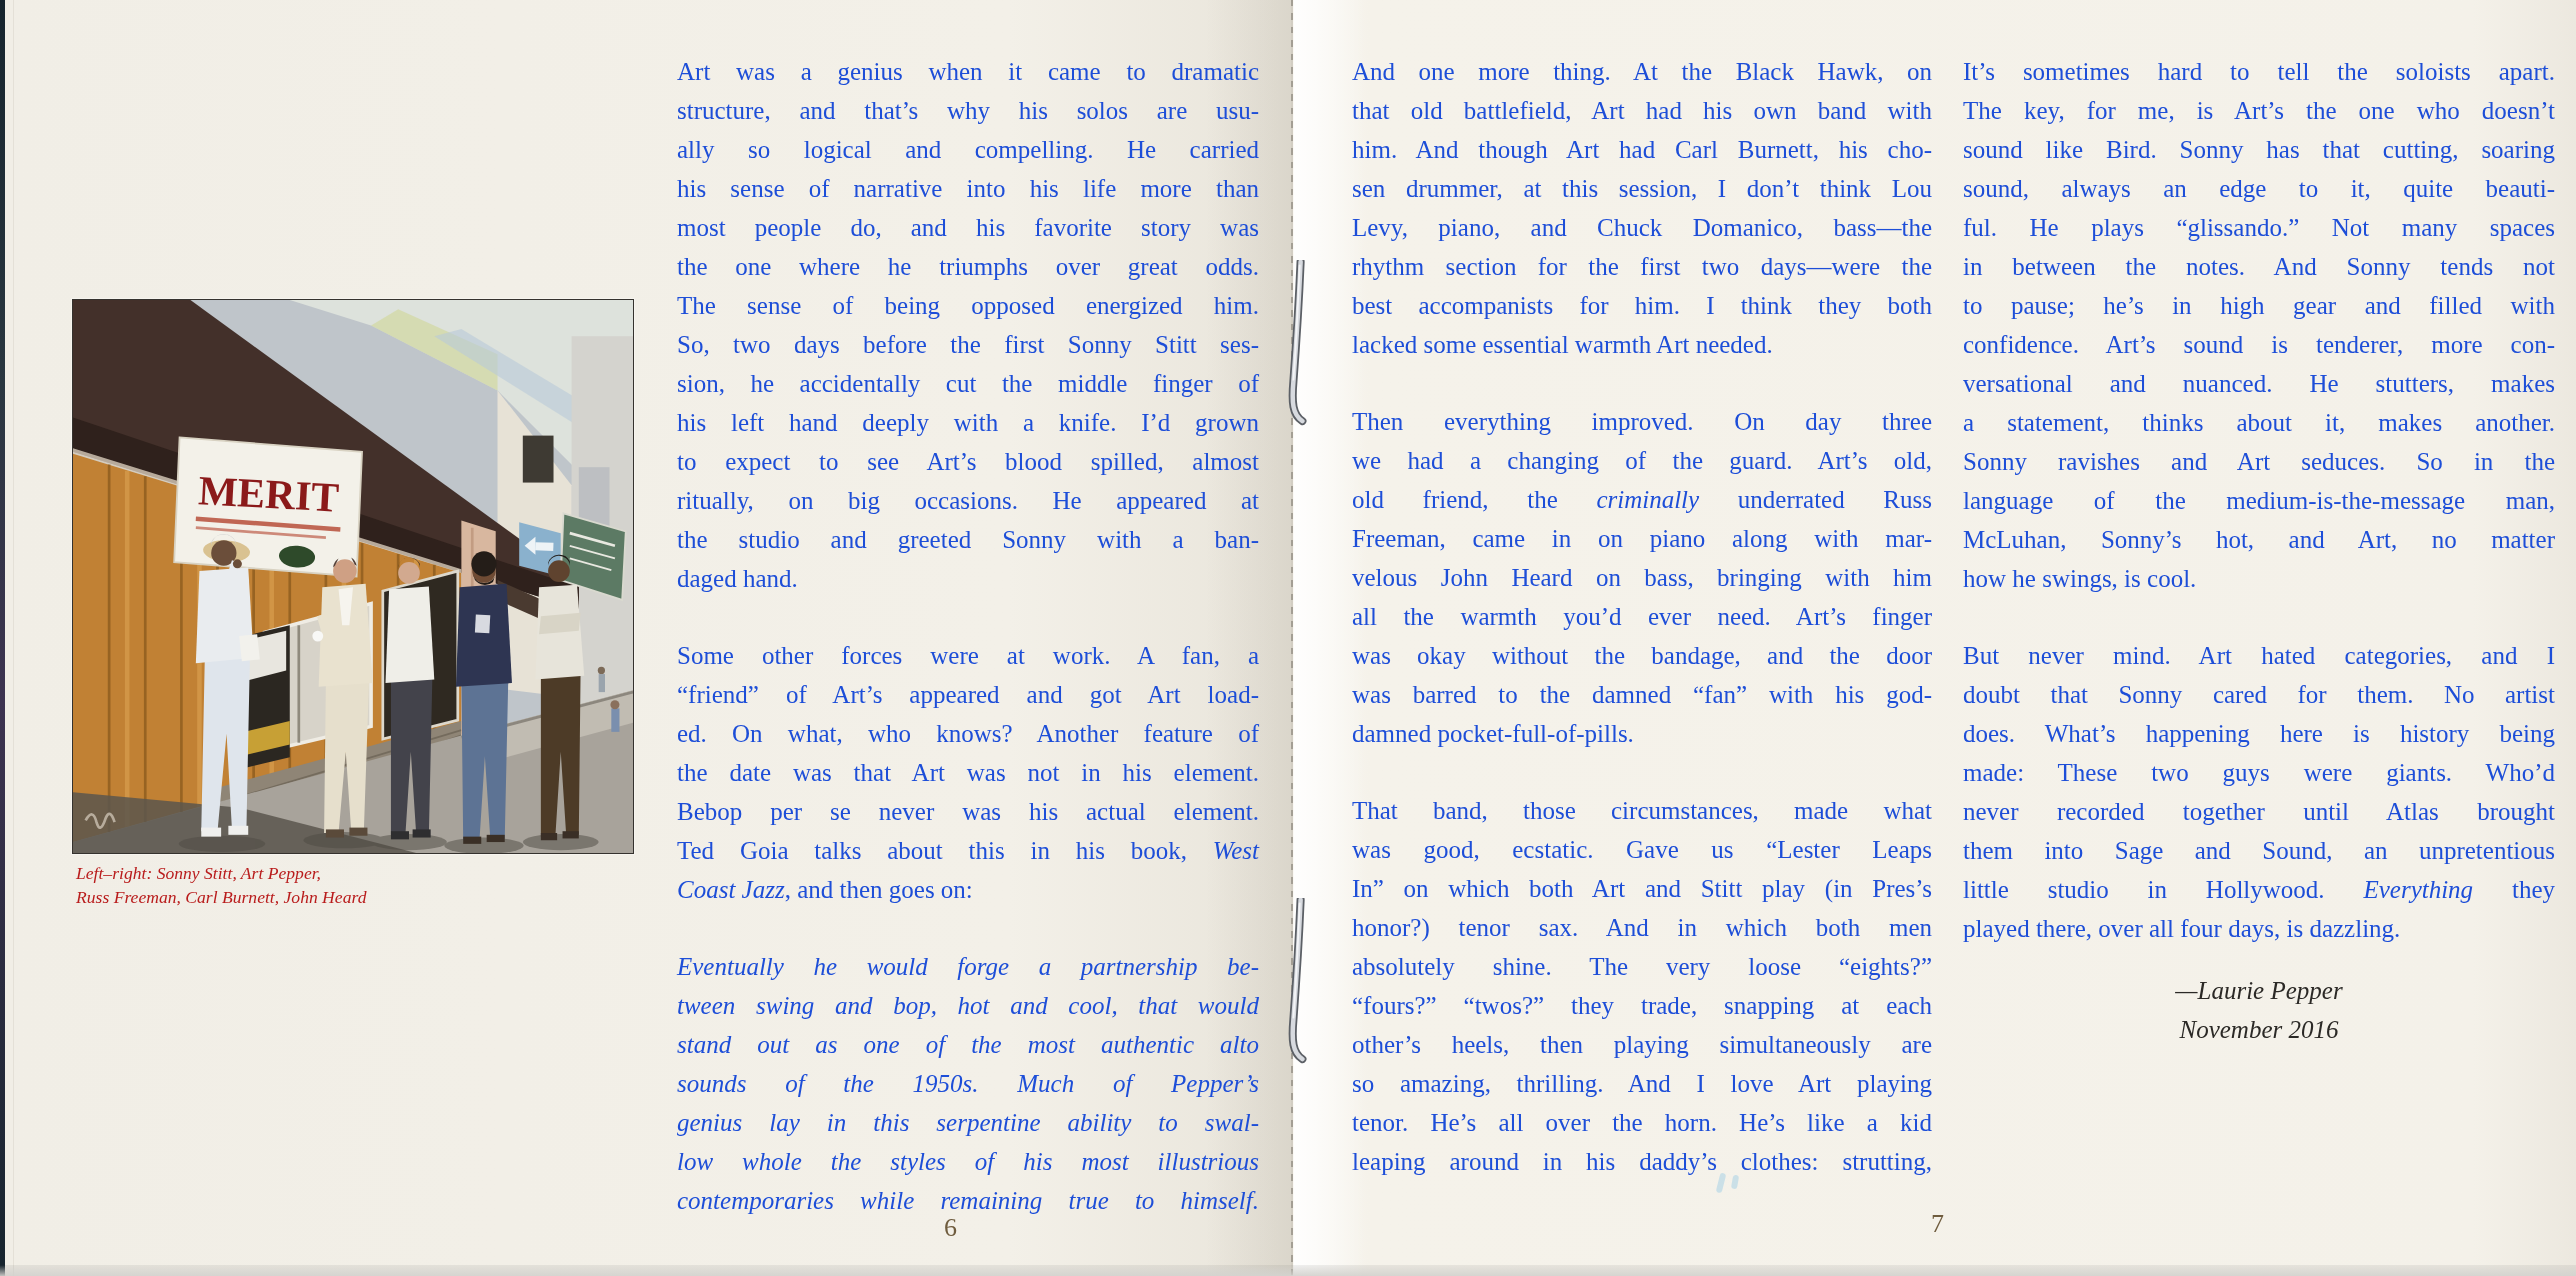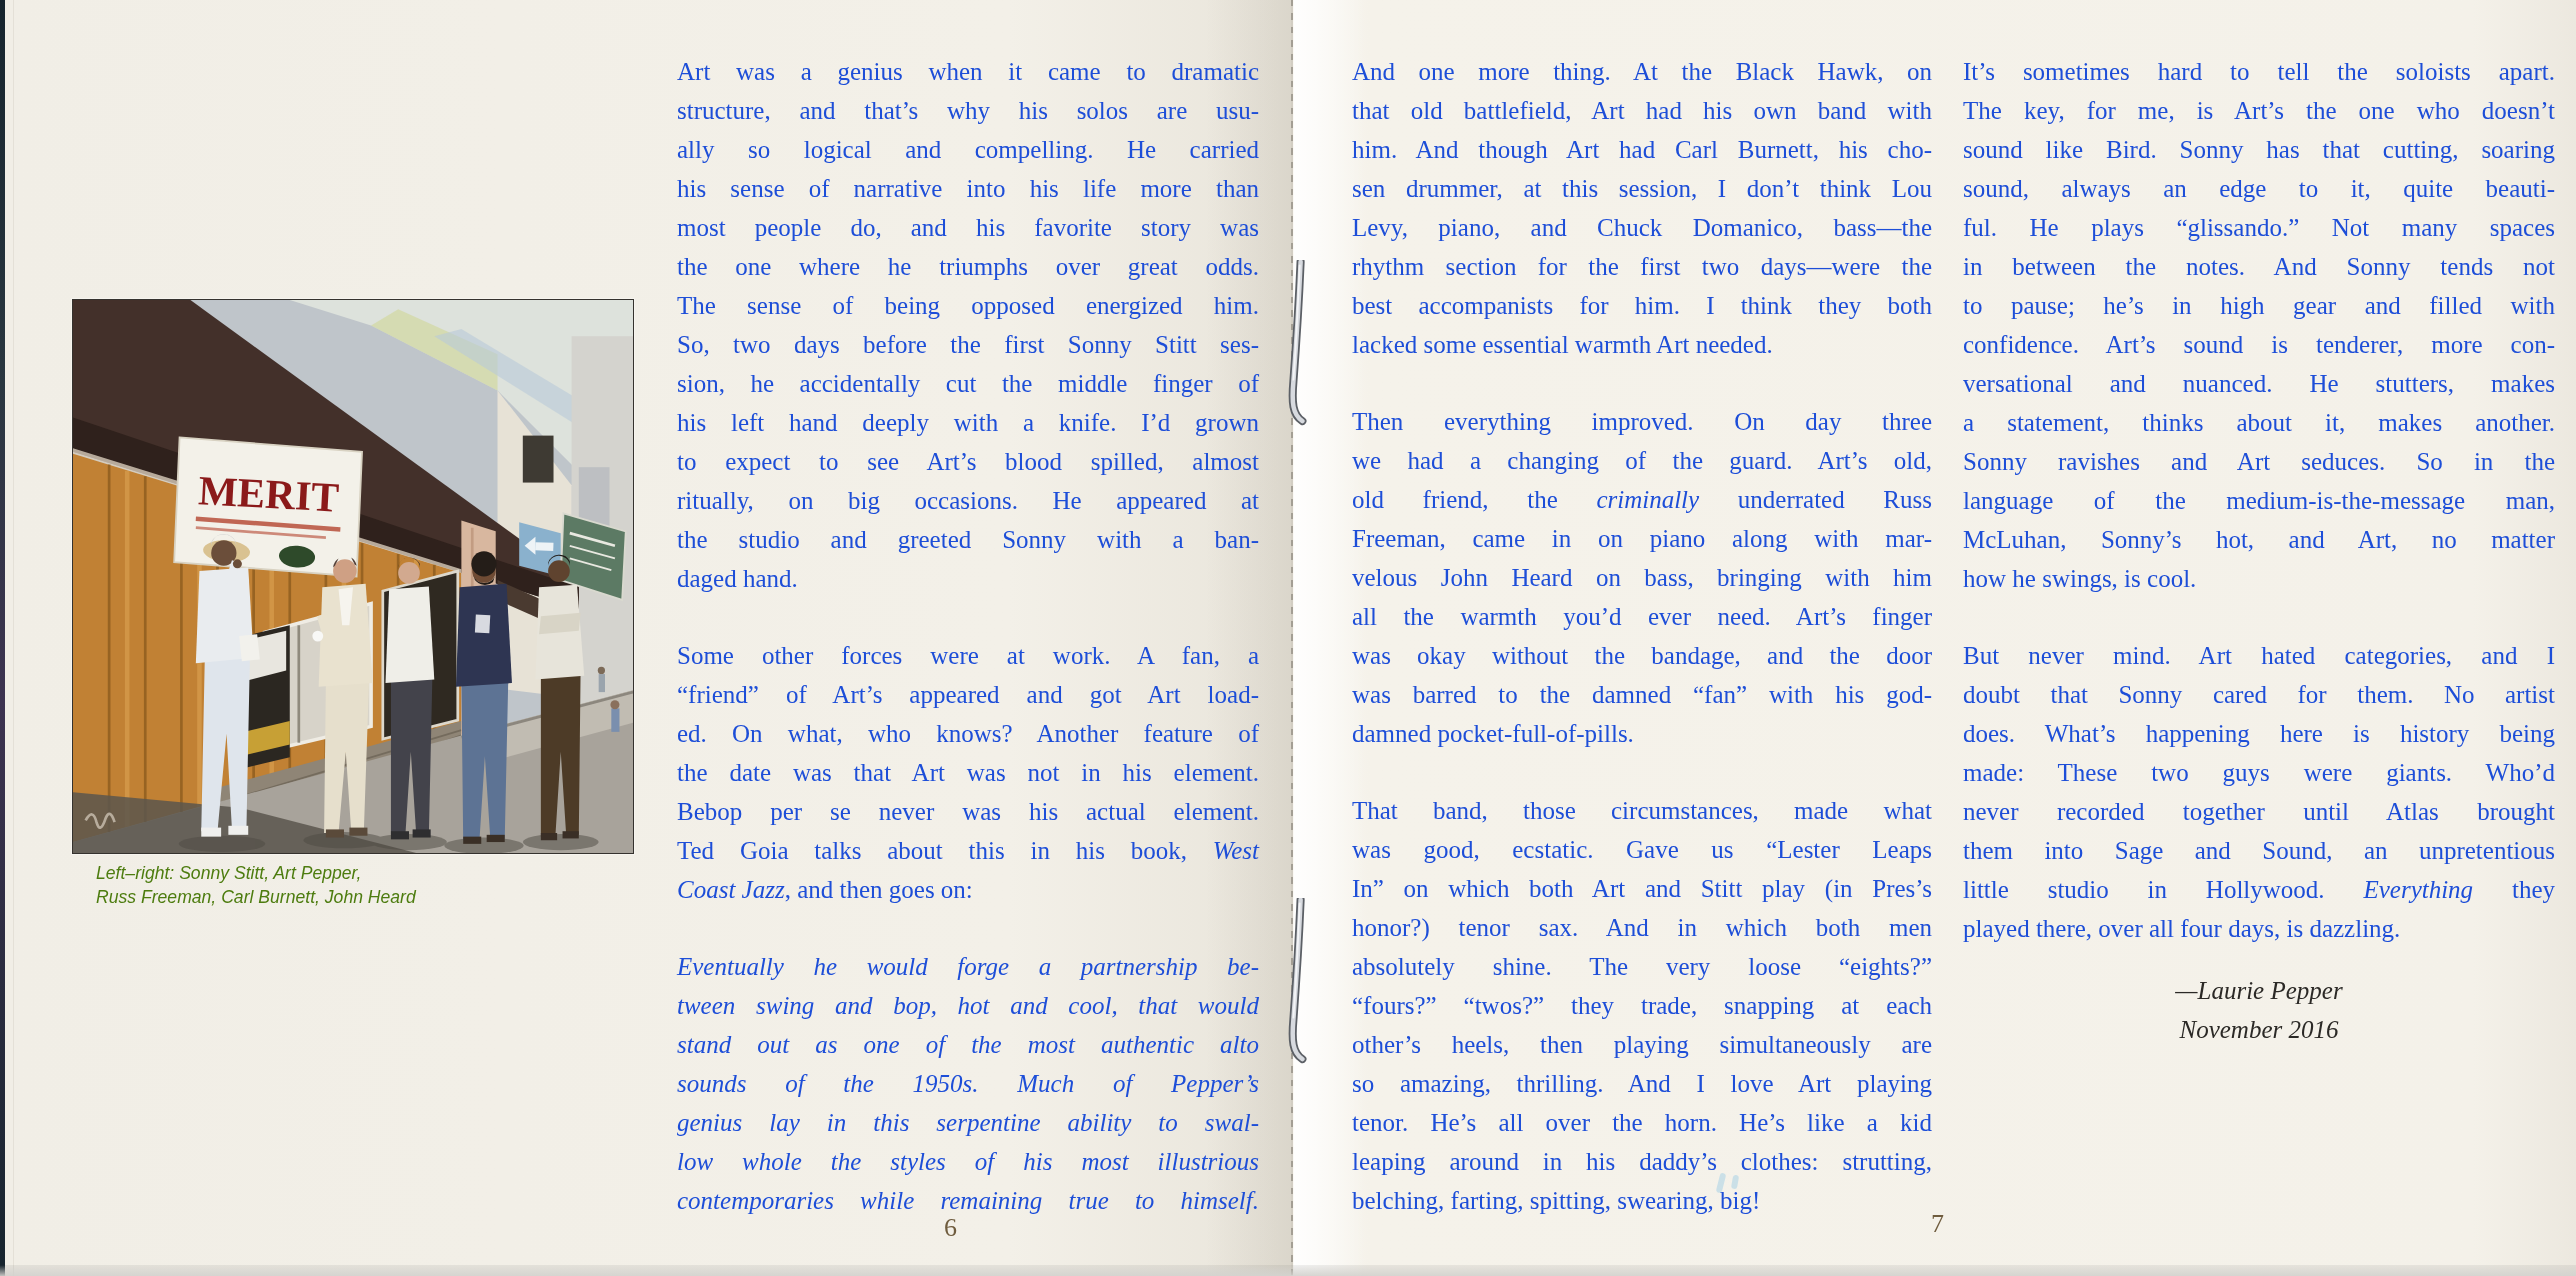--- a/index.html
+++ b/index.html
@@ -41,22 +41,22 @@
   
   .page-num{position:absolute;font-size:26px;color:#6f5c3e;}
   #page-num-6{left:944px;top:1213px;}
   #page-num-7{left:1931px;top:1209px;}
   
   #band-photo{position:absolute;left:72px;top:299px;width:560px;height:553px;
      border:1.8px solid #35322e;background:#b9bec3;box-shadow:0 0 0 0.9px rgba(255,255,255,0.4);}
   #band-photo svg{display:block;}
   
   #photo-caption{position:absolute;left:76px;top:861px;width:505px;
-     font-family:Liberation Sans, sans-serif;font-style:italic;
-     font-size:17.6px;line-height:24px;color:#4d7c0f;margin-left:20px;}
+     font-family:Liberation Serif, serif;font-style:italic;
+     font-size:17.6px;line-height:24px;color:#b91c1c;}
   
   #blue-smudge{position:absolute;left:1714px;top:1173px;width:32px;height:23.5px;opacity:.55;}
   #blue-smudge i{position:absolute;display:block;width:6.3px;height:20px;background:#a9d2e6;border-radius:3.6px;}
   #blue-smudge i:nth-child(1){left:3.6px;transform:rotate(14deg);}
   #blue-smudge i:nth-child(2){left:18px;top:1.8px;transform:rotate(10deg);height:14.4px;}
 </style>
 </head>
 <body>
 
 <div id="spread">
@@ -307,21 +307,20 @@
         <div class="line">That band, those circumstances, made what</div>
         <div class="line">was good, ecstatic. Gave us “Lester Leaps</div>
         <div class="line">In” on which both Art and Stitt play (in Pres’s</div>
         <div class="line">honor?) tenor sax. And in which both men</div>
         <div class="line">absolutely shine. The very loose “eights?”</div>
         <div class="line">“fours?” “twos?” they trade, snapping at each</div>
         <div class="line">other’s heels, then playing simultaneously are</div>
         <div class="line">so amazing, thrilling. And I love Art playing</div>
         <div class="line">tenor. He’s all over the horn. He’s like a kid</div>
         <div class="line">leaping around in his daddy’s clothes: strutting,</div>
-        <div class="line last">belching, farting, spitting, swearing, big!</div>
       </div>
     </div>
   <div class="col" id="col-3">
       <div class="para">
         <div class="line">It’s sometimes hard to tell the soloists apart.</div>
         <div class="line">The key, for me, is Art’s the one who doesn’t</div>
         <div class="line">sound like Bird. Sonny has that cutting, soaring</div>
         <div class="line">sound, always an edge to it, quite beauti-</div>
         <div class="line">ful. He plays “glissando.” Not many spaces</div>
         <div class="line">in between the notes. And Sonny tends not</div>

